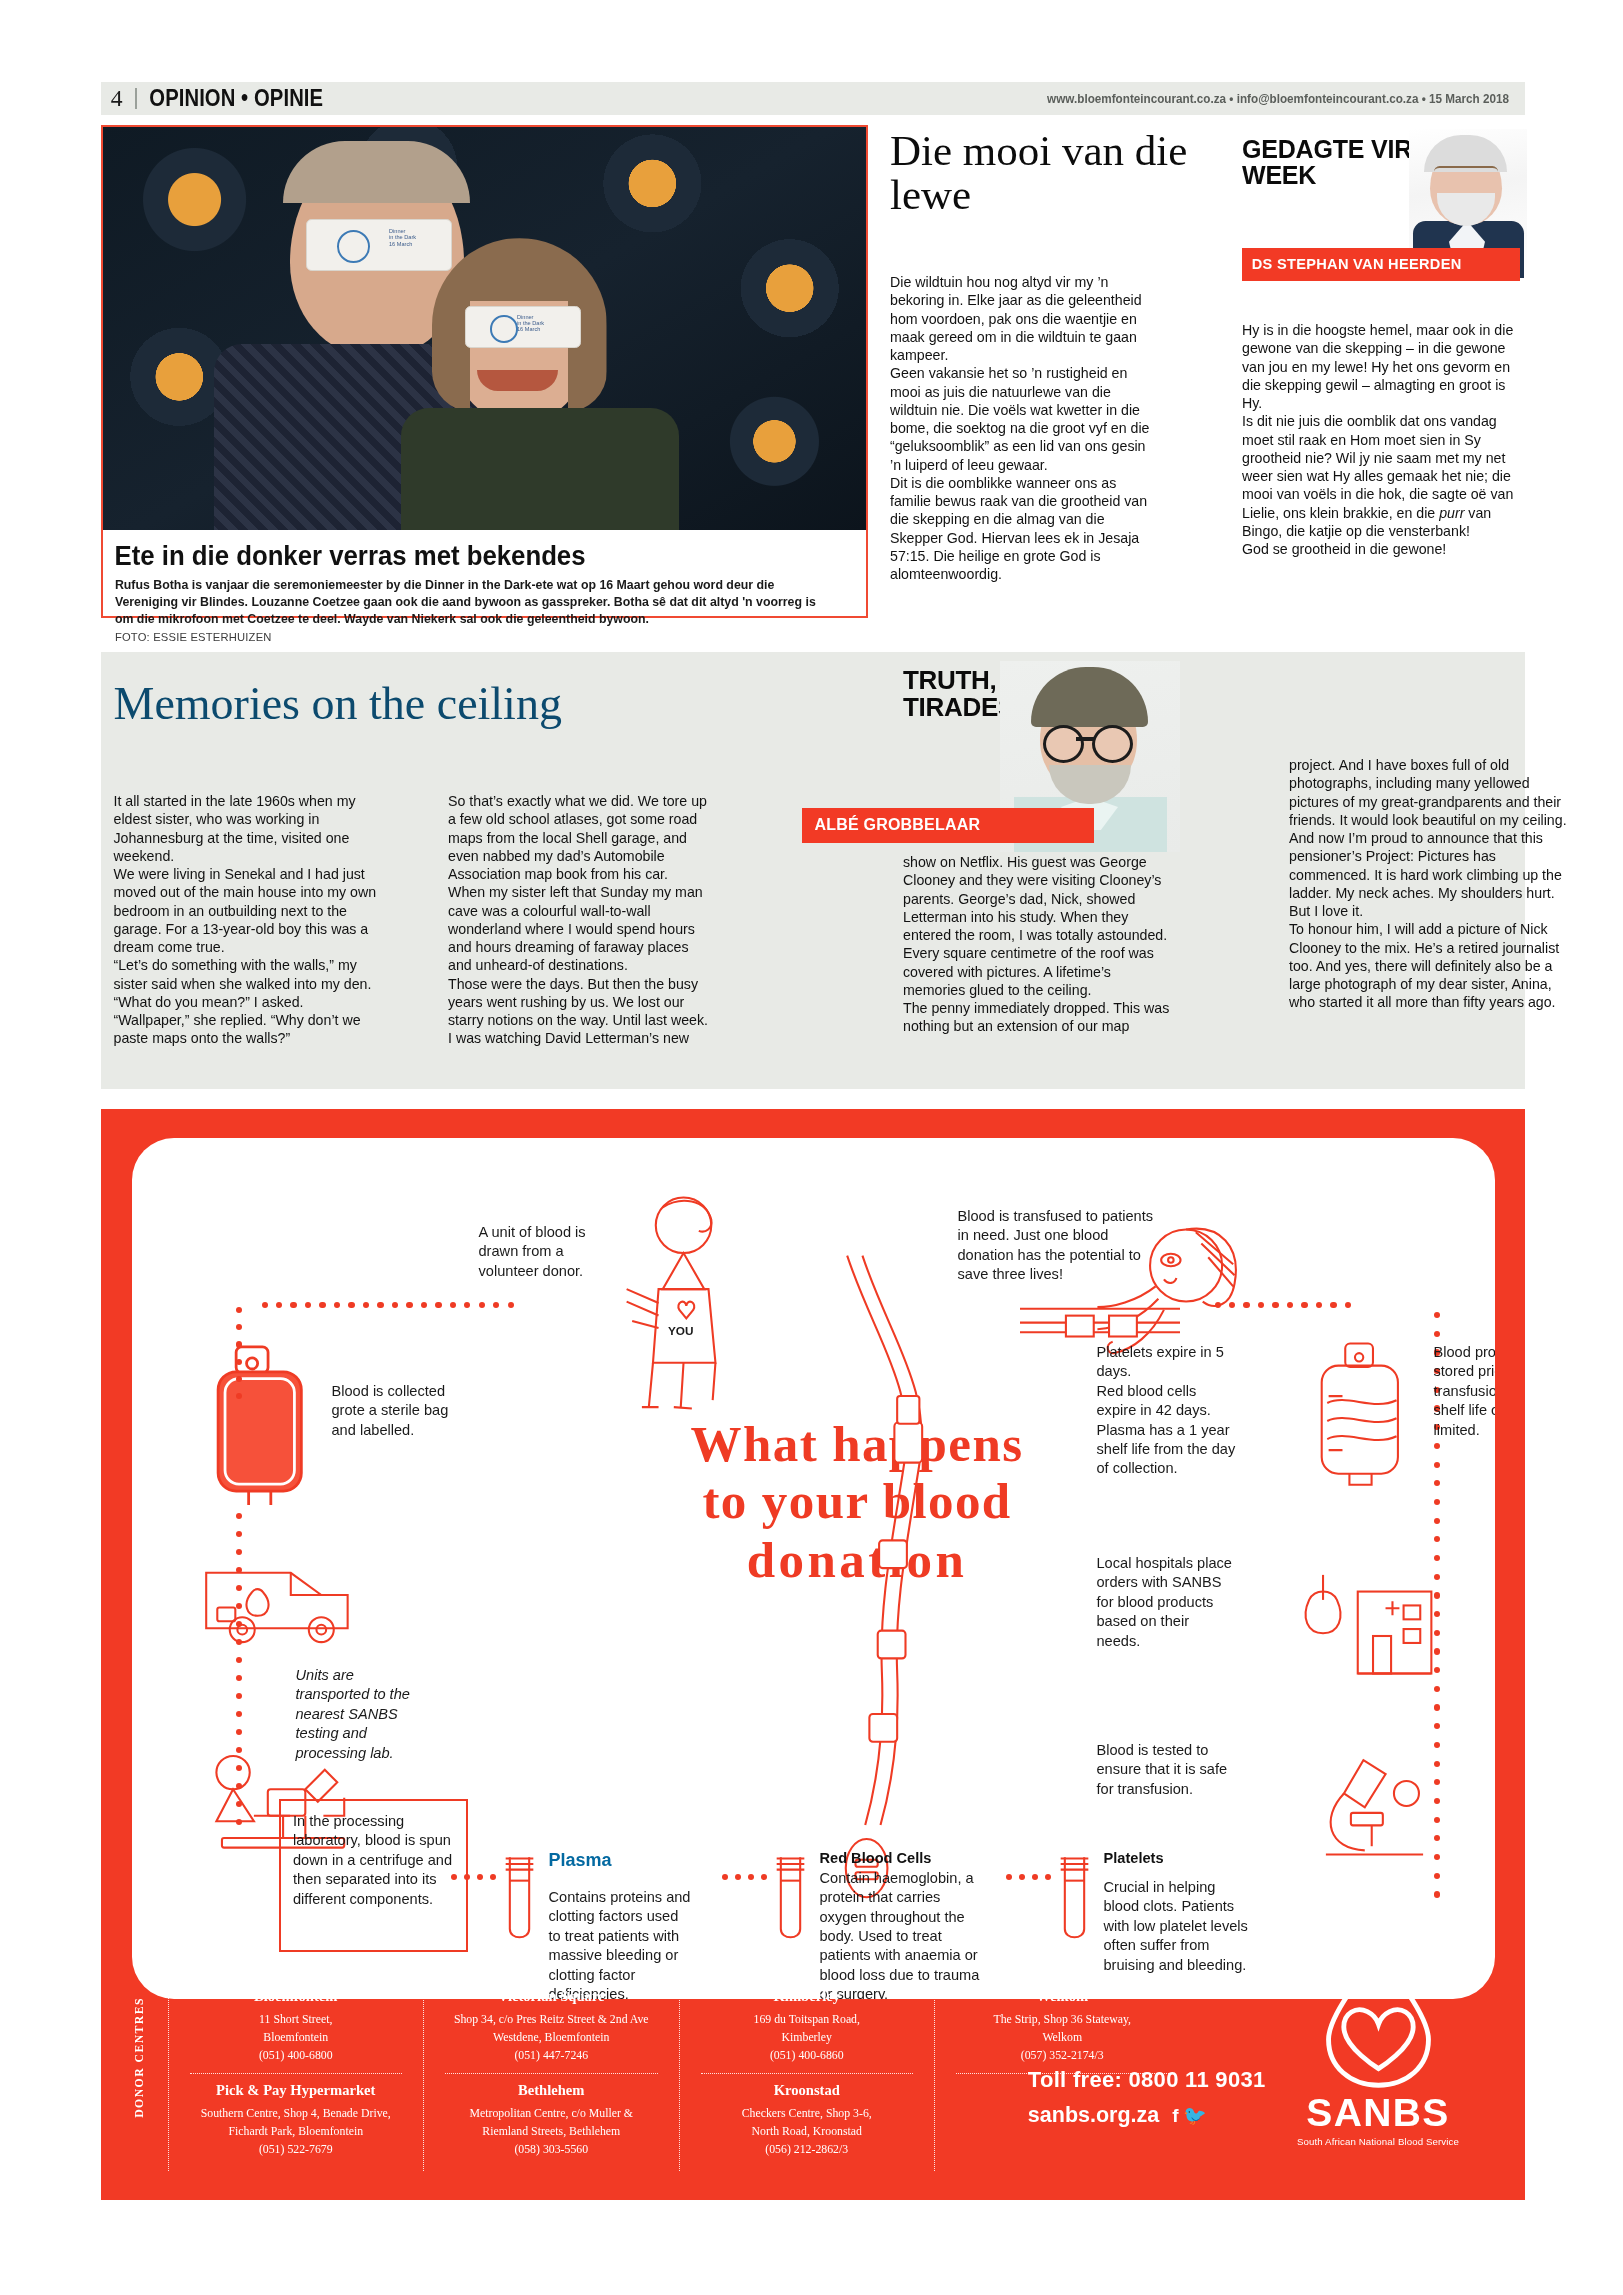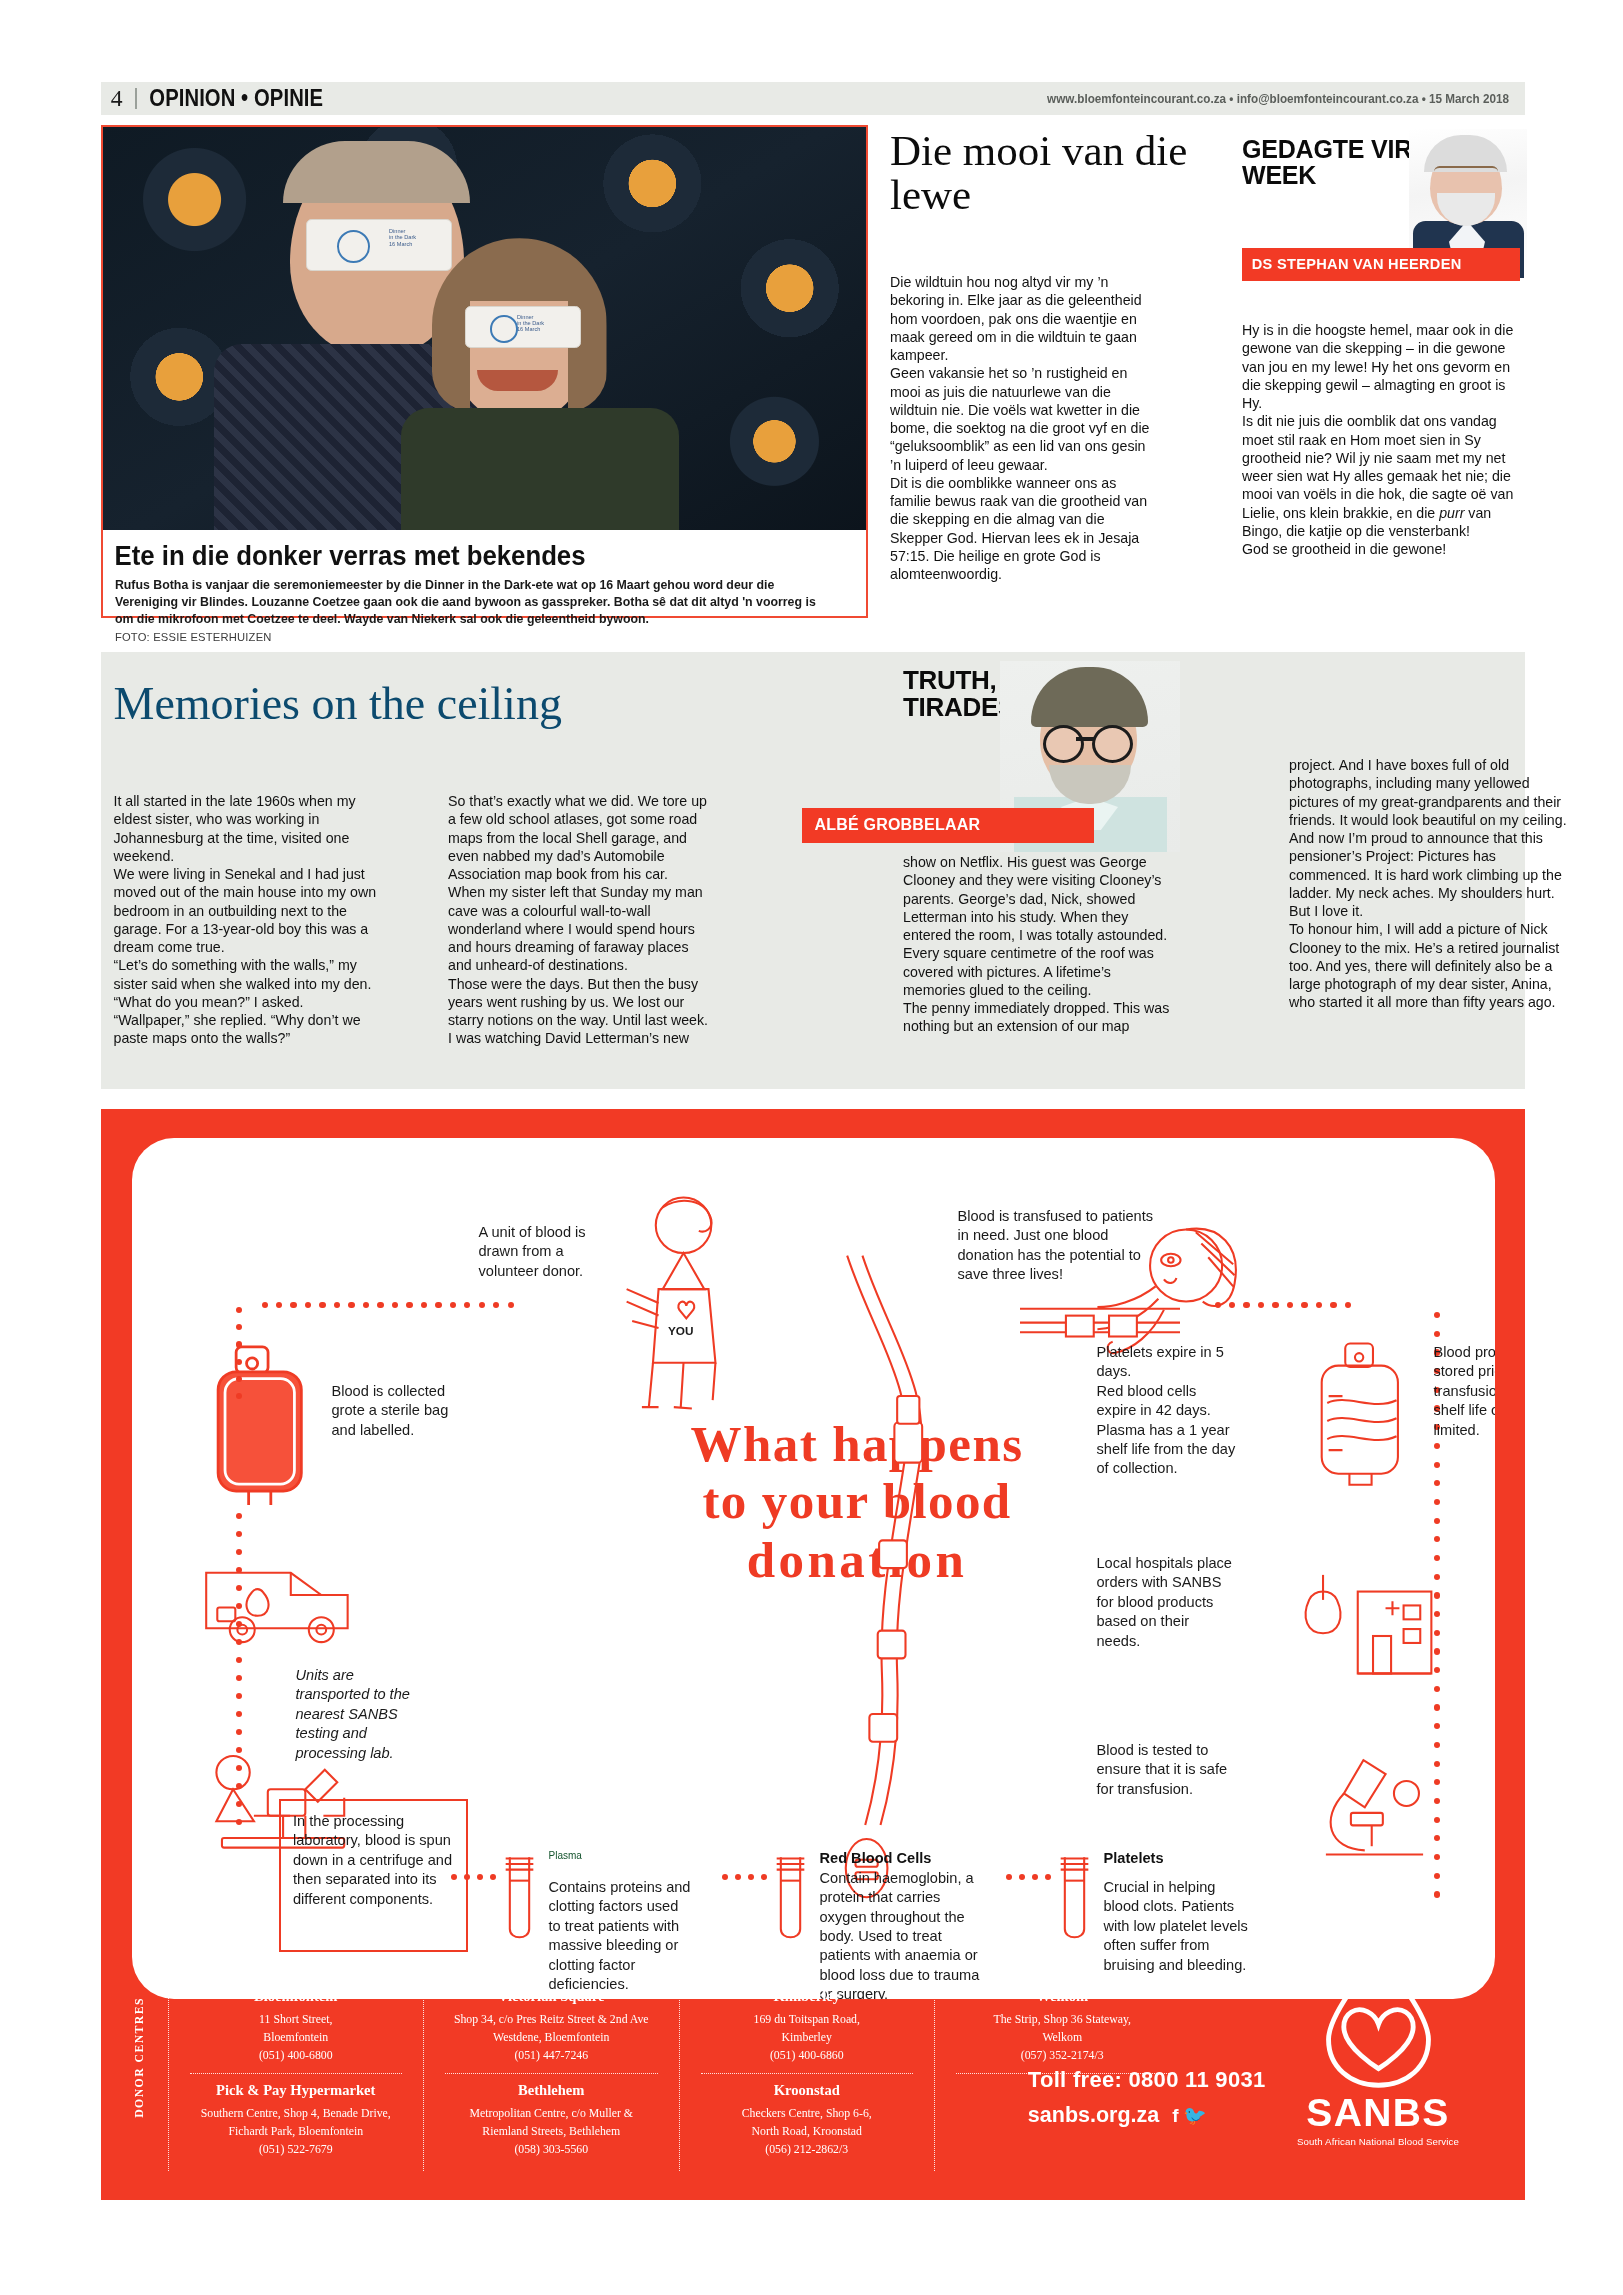--- a/index.html
+++ b/index.html
@@ -461,21 +461,21 @@
             <i></i>
           </div>
         <svg style="position:absolute;left:0;top:21px;" width="39" height="94" viewBox="0 0 56 136">
           <g fill="none" stroke="#ef3b24" stroke-width="3">
             <path d="M14 6 L 14 110 C 14 126, 42 126, 42 110 L 42 6"></path>
             <path d="M8 8 L 48 8 M8 16 L 48 16 M8 24 L 48 24"></path>
             <path d="M14 40 L 42 40"></path>
           </g>
         </svg>
         <div style="position:absolute;left:49px;top:18px;width:146px;">
-          <div style="font-size:10px;font-weight:normal;color:#14532d;">Plasma</div>
+          <div style="font-size:18px;font-weight:bold;color:#0369a1;">Plasma</div>
           <div class="note" style="position:static;width:146px;margin-top:17px;">Contains proteins and clotting factors used to treat patients with massive bleeding or clotting factor deficiencies.</div>
         </div>
       </div>
 
       <div style="position:absolute;left:639px;top:694px;">
         <div class="dots" style="left:-49px;top:42px;gap:7px;">
             <i></i>
             <i></i>
             <i></i>
             <i></i>
@@ -543,21 +543,21 @@
           <div class="cc-line">(058) 303-5560</div>
         </div>
 
         <div class="cc-col">
           <div class="cc-name">Kimberley</div>
           <div class="cc-line">169 du Toitspan Road,</div>
           <div class="cc-line">Kimberley</div>
           <div class="cc-line">(051) 400-6860</div>
           <div class="cc-sep"></div>
           <div class="cc-name">Kroonstad</div>
-          <div class="cc-line">Checkers Centre, Shop 6-6,</div>
+          <div class="cc-line">Checkers Centre, Shop 3-6,</div>
           <div class="cc-line">North Road, Kroonstad</div>
           <div class="cc-line">(056) 212-2862/3</div>
         </div>
 
         <div class="cc-col">
           <div class="cc-name">Welkom</div>
           <div class="cc-line">The Strip, Shop 36 Stateway,</div>
           <div class="cc-line">Welkom</div>
           <div class="cc-line">(057) 352-2174/3</div>
           <div class="cc-sep"></div>

